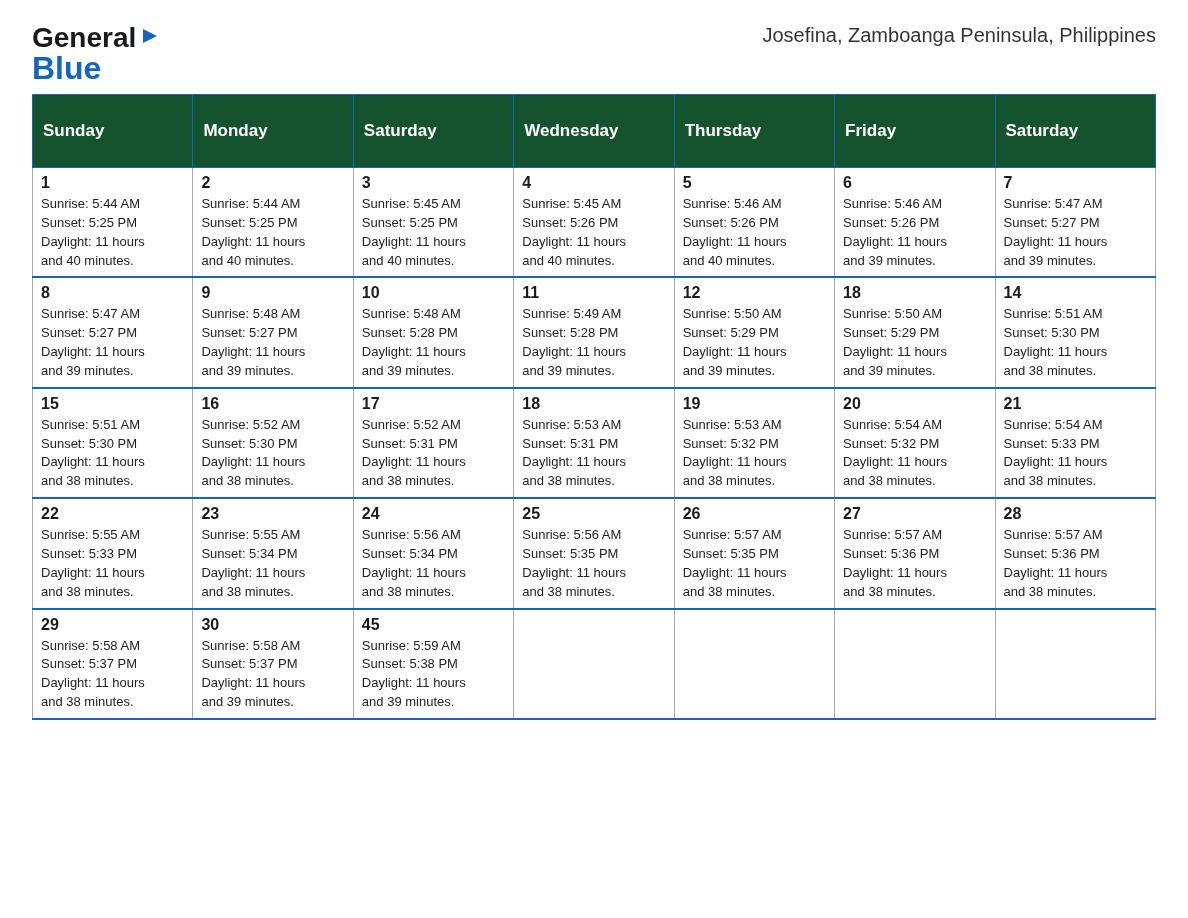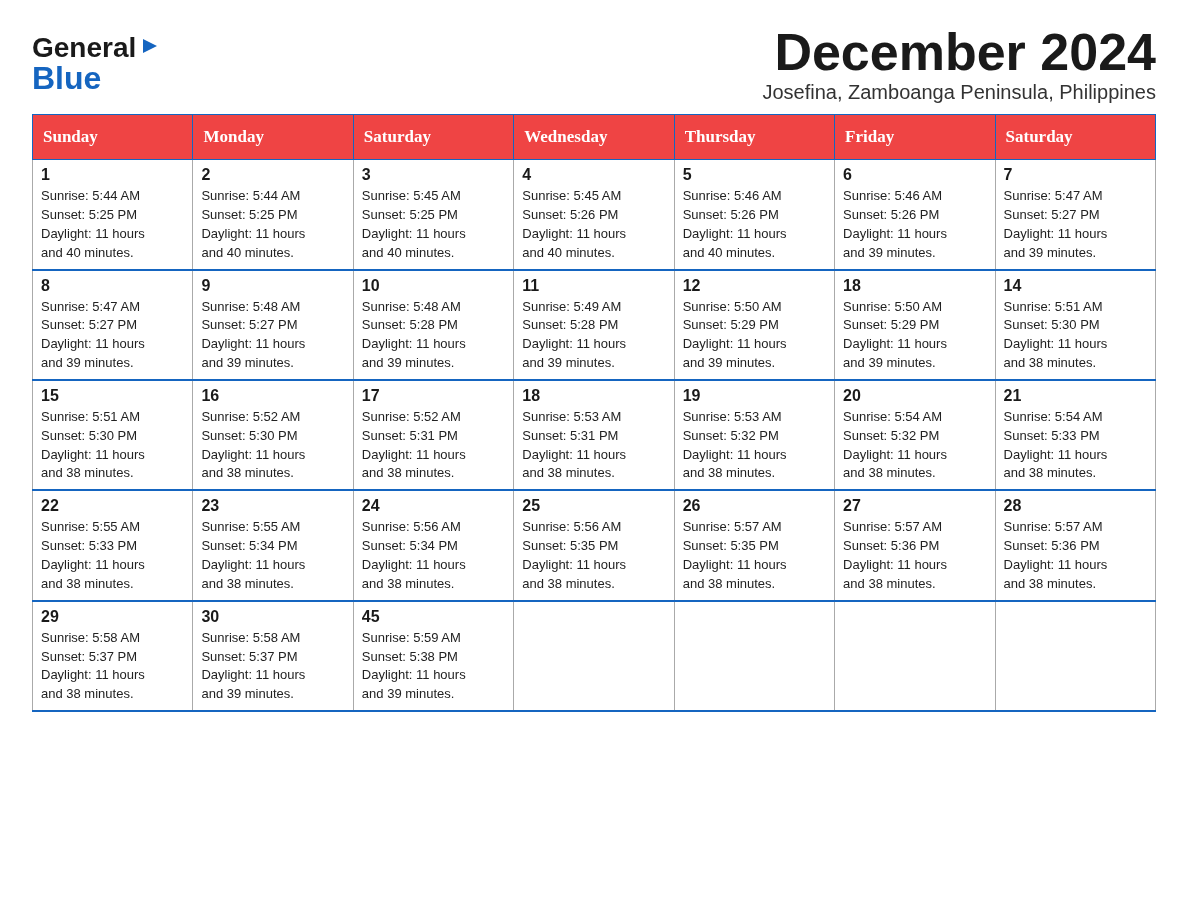--- a/index.html
+++ b/index.html
@@ -6,21 +6,21 @@
     body {
       font-family: Arial, sans-serif;
       background: #fff;
       padding: 24px 32px;
       width: 1188px;
       min-height: 918px;
     }
     .header-row {
       display: flex;
       justify-content: space-between;
-      align-items: center;
+      align-items: flex-start;
       margin-bottom: 8px;
     }
     .logo {
       display: flex;
       flex-direction: column;
       align-items: flex-start;
     }
     .logo-text {
       font-size: 28px;
       font-weight: bold;
@@ -46,28 +46,27 @@
     .subtitle {
       font-size: 20px;
       color: #333;
     }
     .calendar {
       width: 100%;
       border-collapse: collapse;
       margin-top: 10px;
     }
     .calendar thead tr th {
-      background: #ef4444;
+      background: #14532d;
       color: #fff;
       font-size: 17px;
       font-weight: bold;
-      padding: 12px 10px;
+      padding: 26px 10px;
       text-align: left;
       border: 1px solid #1565c0;
-      font-family: Liberation Serif, serif;
     }
     .calendar tbody tr td {
       vertical-align: top;
       border: 1px solid #aaa;
       padding: 6px 8px;
       width: 14.28%;
       font-size: 13.5px;
       color: #222;
       min-height: 90px;
     }
@@ -99,21 +98,20 @@
       <span class="logo-text">General</span>
       <span style="display:inline-block;margin-left:3px;vertical-align:middle;">
         <svg width="22" height="22" viewBox="0 0 22 22">
           <polygon points="4,4 18,11 4,18" fill="#1565c0"></polygon>
         </svg>
       </span>
     </div>
     <div class="logo-line2">Blue</div>
   </div>
   <div class="title-block">
-    <div class="month-title">December 2024</div>
     <div class="subtitle">Josefina, Zamboanga Peninsula, Philippines</div>
   </div>
 </div>
 
 <table class="calendar">
   <thead>
     <tr>
     <th>Sunday</th>
         <th>Monday</th>
         <th>Saturday</th>

